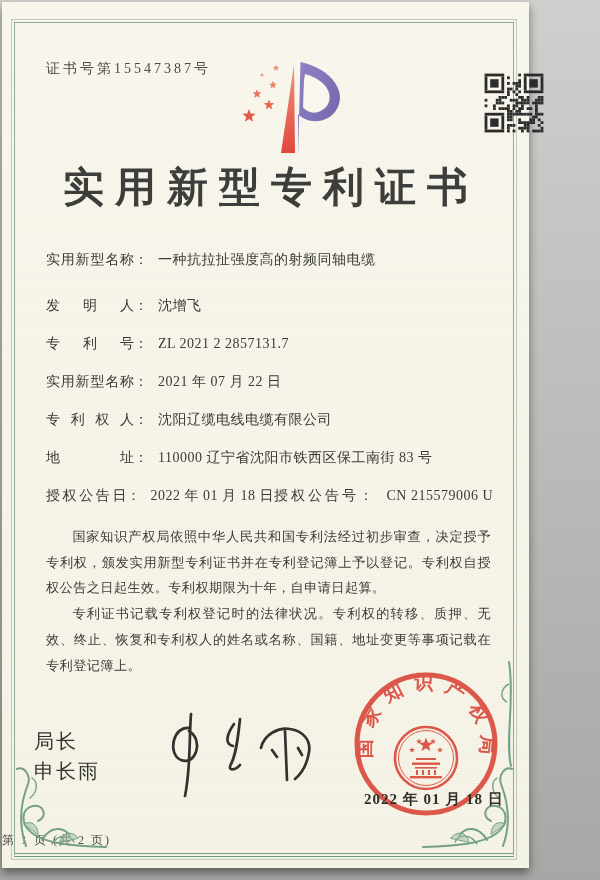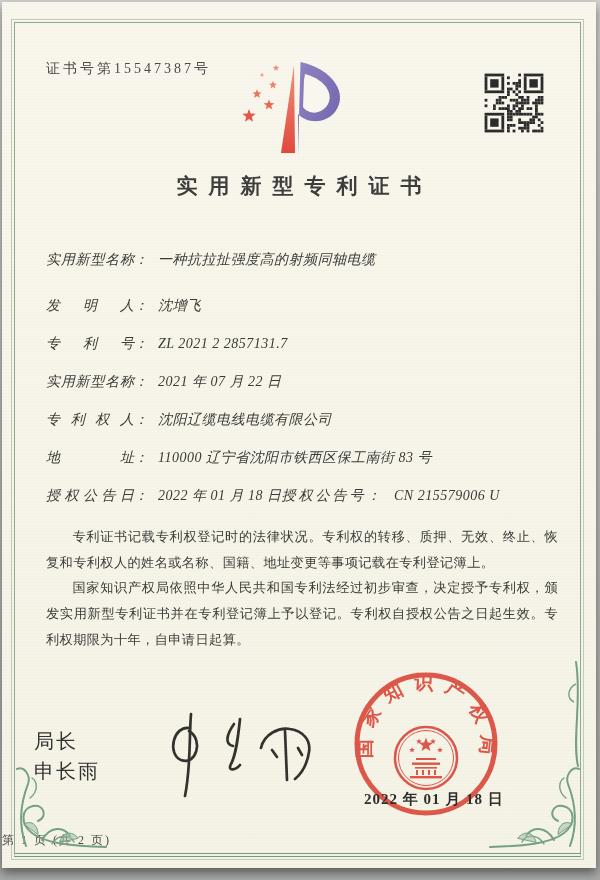--- a/index.html
+++ b/index.html
@@ -2,47 +2,47 @@
 <html><head>
 <meta charset="utf-8">
 <style>
   html,body{margin:0;padding:0;}
   body{
     width:600px;height:880px;overflow:hidden;position:relative;
     background:linear-gradient(#cfcfcd,#a7a7a5);
     font-family:"Liberation Serif","DejaVu Serif",serif;
   }
   .paper{
-    position:absolute;left:2px;top:2px;width:594px;height:866px;
+    position:absolute;left:2px;top:2px;width:527px;height:866px;
     background:
       repeating-linear-gradient(0deg, rgba(120,110,80,.022) 0 1px, rgba(0,0,0,0) 1px 3px),
       linear-gradient(#f9f7ed,#f5f3e6);
     box-shadow:0 5px 9px rgba(0,0,0,.45);
   }
   .frame{
     position:absolute;left:12px;right:15px;top:20px;bottom:11px;
     border:1.5px solid #8aab92;
     border-bottom:4px double #6f9b7e;
     outline:1px solid #c0cbc0;
     outline-offset:2.5px;
     pointer-events:none;
   }
   .cert-number{
     position:absolute;left:44px;top:58px;
     font-size:14px;letter-spacing:3px;color:#4a4a48;
   }
   .logo{position:absolute;left:233px;top:54px;width:124px;height:108px;}
   .qr{position:absolute;left:477px;top:66px;width:70px;height:70px;}
   .title{
-    position:absolute;left:0;top:170px;width:100%;
-    text-align:center;font-size:21px;font-weight:600;
+    position:absolute;left:0;top:158px;width:100%;
+    text-align:center;font-size:41px;font-weight:600;
     letter-spacing:11px;color:#3d3d3b;text-indent:11px;
   }
   .fields{position:absolute;left:44px;right:36px;top:248px;font-size:14px;color:#3a3a38;}
-  .frow{display:flex;align-items:baseline;line-height:20px;margin-bottom:18px;white-space:nowrap;font-style:italic;}
+  .frow{display:flex;align-items:baseline;line-height:20px;margin-bottom:18px;white-space:nowrap;}
   .frow.gap-lg{margin-bottom:26px;}
   .flabel{
     display:inline-block;width:88px;
     text-align:justify;text-align-last:justify;
   }
   .fcolon{margin-right:10px;}
   .fvalue{letter-spacing:.5px;}
   .grant-pair2{}
   .grant-pair2 .flabel{width:auto;letter-spacing:3px;margin-right:0;}
   .body-text{
@@ -274,22 +274,22 @@
         <span class="fcolon">：</span>
       <span class="fvalue">2022 年 01 月 18 日</span>
       <span class="grant-pair2">
         <span class="flabel">授权公告号</span><span class="fcolon">：</span>
         <span class="fvalue">CN 215579006 U</span>
       </span>
     </div>
   </div>
 
   <div class="body-text">
+    <p>国家知识产权局依照中华人民共和国专利法经过初步审查，决定授予专利权，颁发实用新型专利证书并在专利登记簿上予以登记。专利权自授权公告之日起生效。专利权期限为十年，自申请日起算。</p>
     <p>专利证书记载专利权登记时的法律状况。专利权的转移、质押、无效、终止、恢复和专利权人的姓名或名称、国籍、地址变更等事项记载在专利登记簿上。</p>
-    <p>国家知识产权局依照中华人民共和国专利法经过初步审查，决定授予专利权，颁发实用新型专利证书并在专利登记簿上予以登记。专利权自授权公告之日起生效。专利权期限为十年，自申请日起算。</p>
   </div>
 
   <div class="signer">
     <div>局长</div>
     <div>申长雨</div>
   </div>
 
   <svg class="signature" viewBox="0 0 170 95">
     <g fill="none" stroke="#33322f" stroke-width="2.7" stroke-linecap="round" stroke-linejoin="round">
       <path d="M30,20 C13,17 7,46 21,52 C36,58 44,32 29,23"></path>

